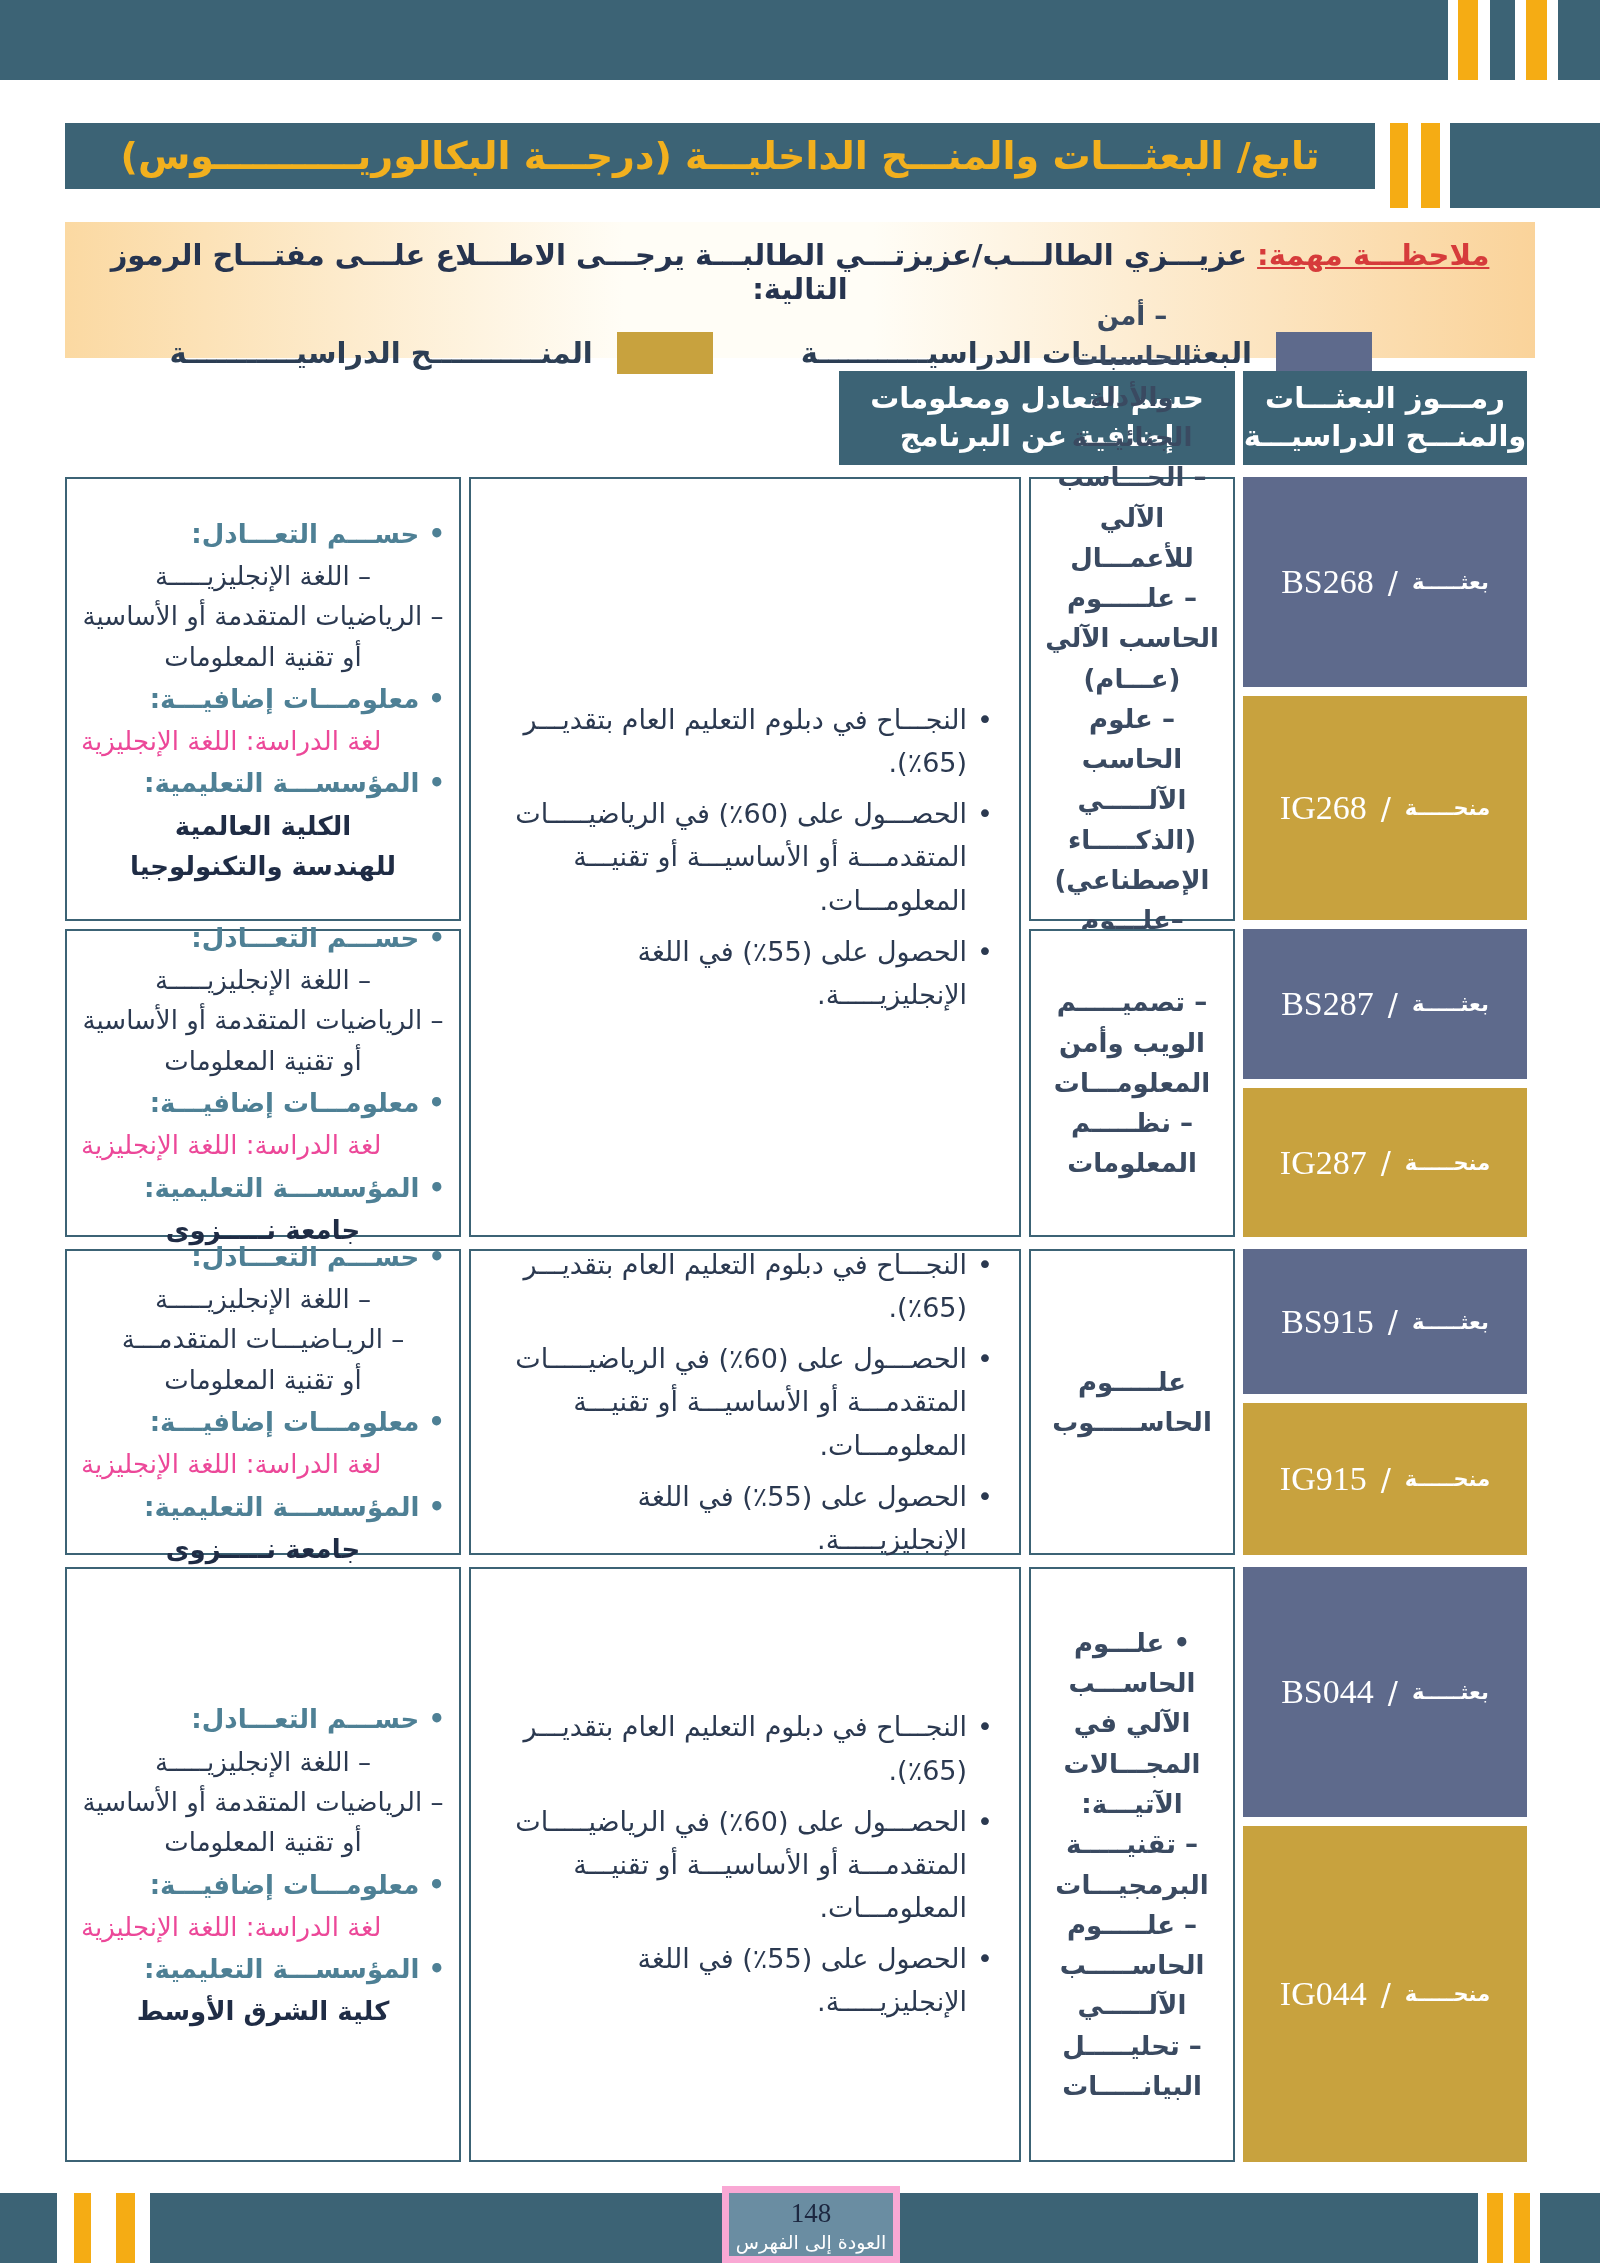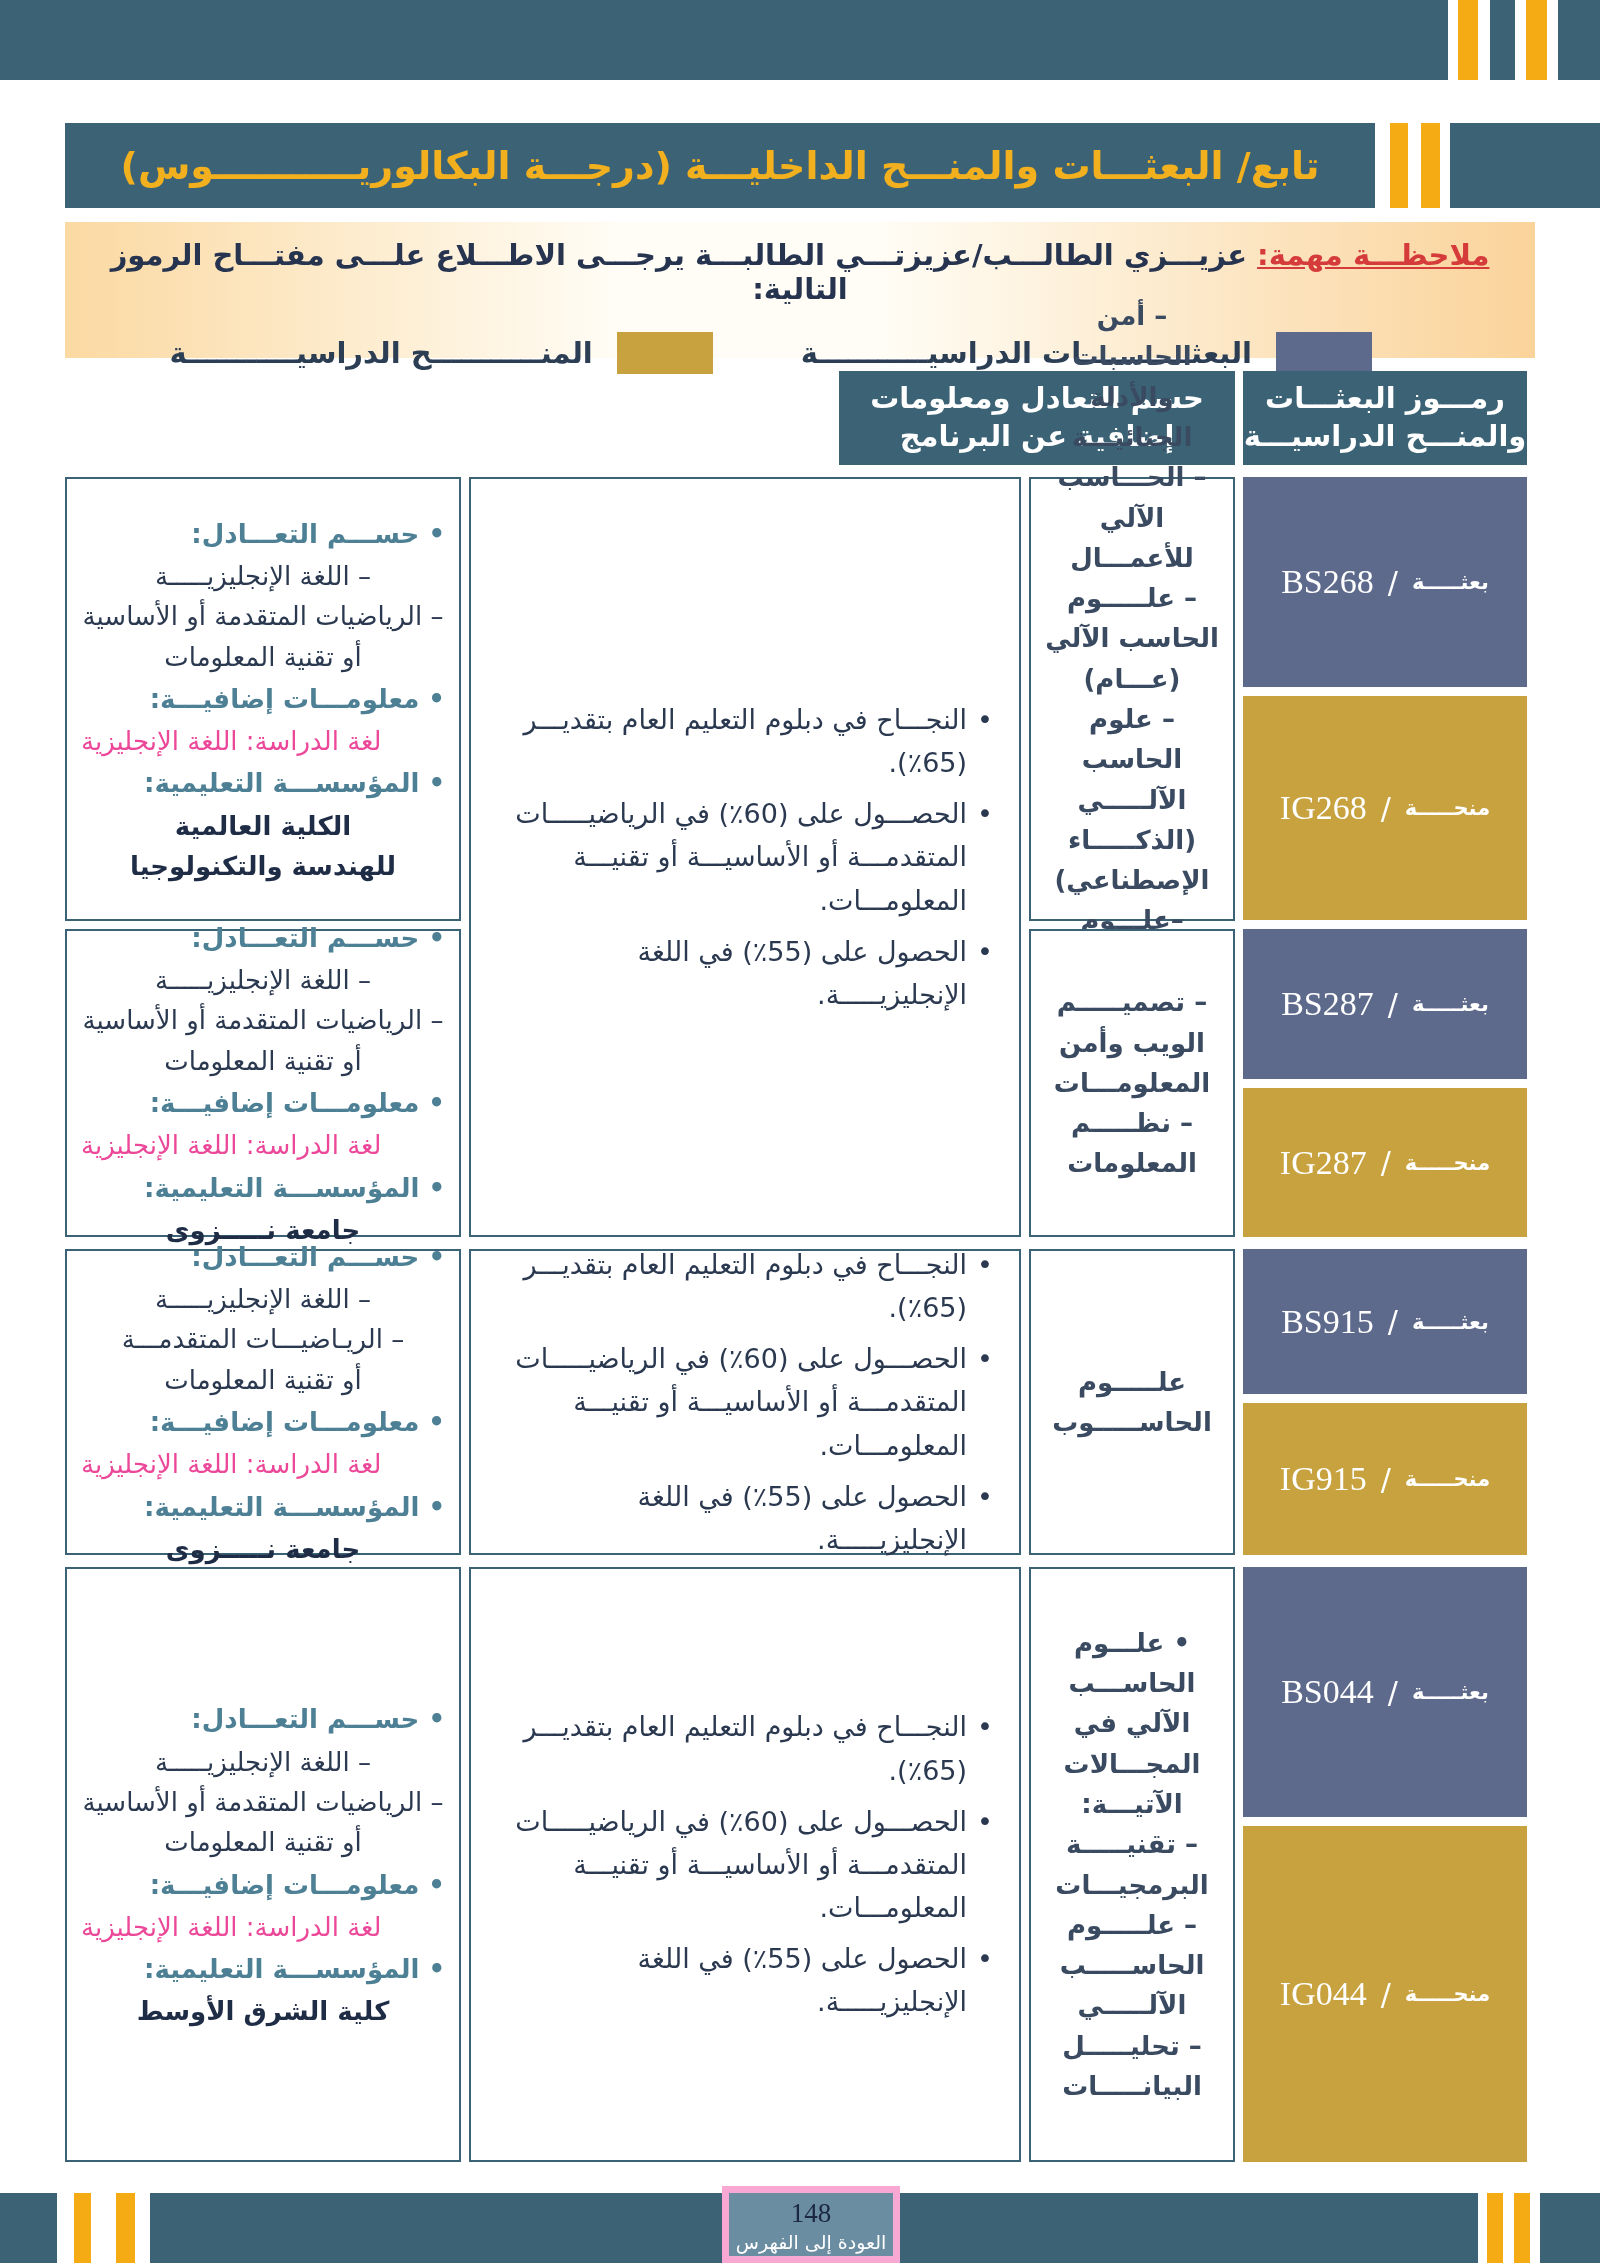--- a/index.html
+++ b/index.html
@@ -12,21 +12,21 @@
     overflow: hidden;
     direction: rtl;
   }
   
   .abs { position: absolute; }
   .teal-bg { background: #3c6375; }
   .gold-bg { background: #f5ac14; }
   .topbar-piece { top: 0; height: 80px; }
   
   .titlebar-main {
-    top: 123px; left: 65px; width: 1310px; height: 85px;
+    top: 123px; left: 65px; width: 1310px; height: 66px;
     background: #3c6375;
     display: flex; align-items: center; justify-content: center;
   }
   .title-text {
     color: #f2b01e; font-size: 38px; font-weight: bold; letter-spacing: 0;
   }
   .titlebar-piece { top: 123px; height: 85px; }
   
   .notebox {
     top: 222px; left: 65px; width: 1470px; height: 136px;

